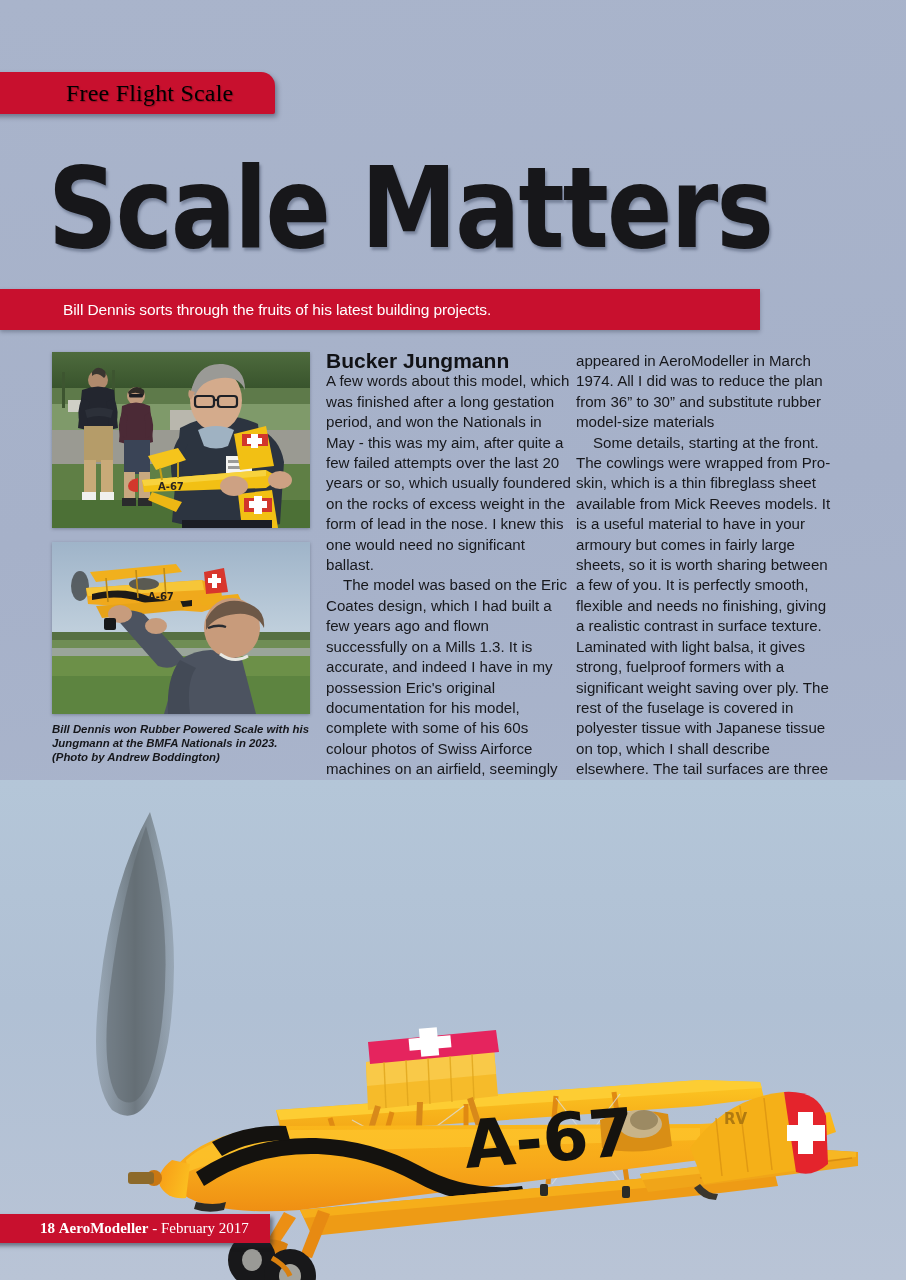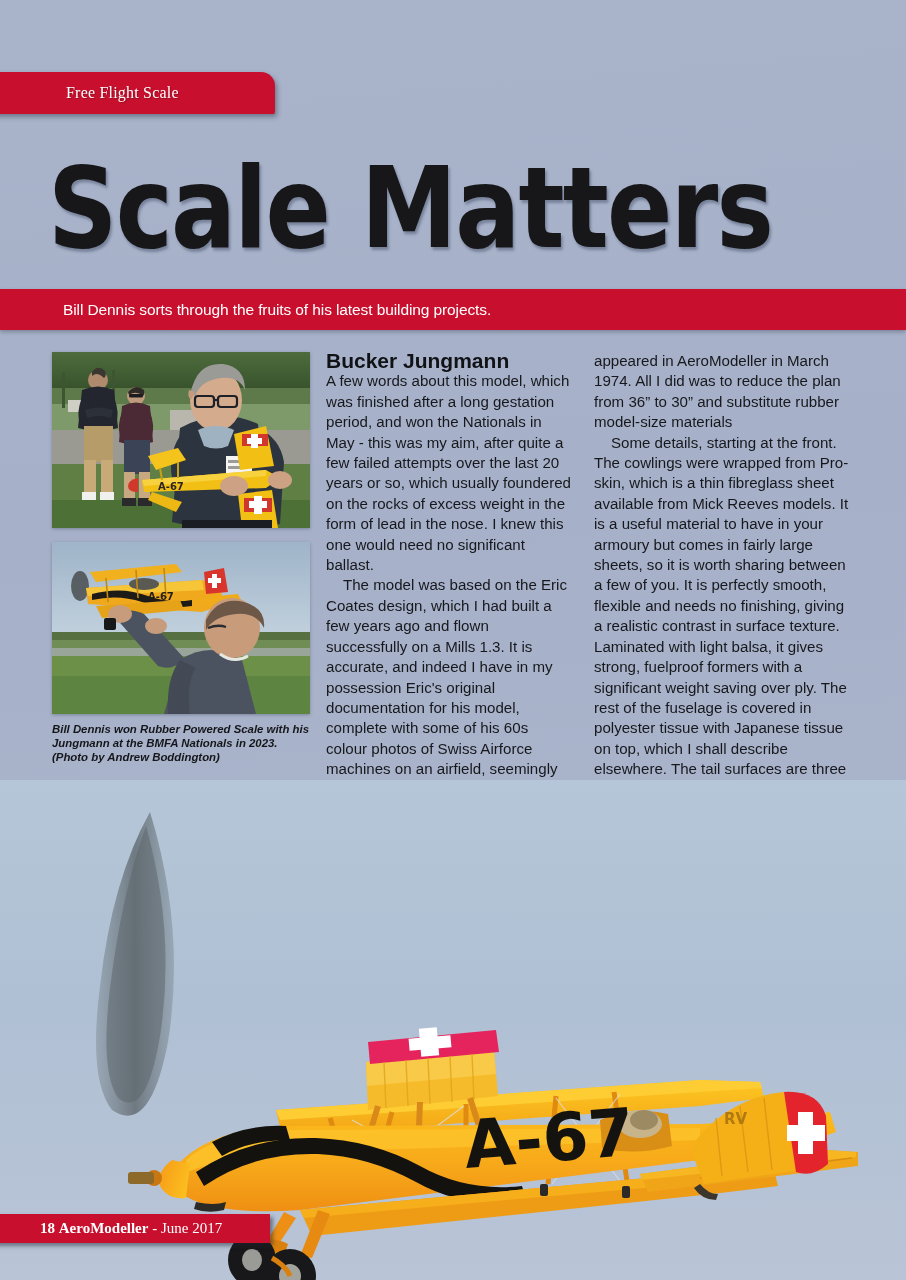--- a/index.html
+++ b/index.html
@@ -26,23 +26,23 @@
     width: 285px;
     height: 42px;
     background: #c8102e;
     border-top-right-radius: 14px;
     border-bottom-right-radius: 2px;
     box-shadow: 2px 3px 5px rgba(40,48,66,0.45);
     display: flex;
     align-items: center;
   }
   .cat-tab-label {
-    color: #ffffff;
+    color: #000000;
     font-family: "Liberation Serif", serif;
-    font-size: 16px;
+    font-size: 24px;
     letter-spacing: 0.2px;
     margin-left: 76px;
     text-shadow: 1px 1px 1px rgba(90,10,20,0.5);
   }
 
   
   .headline {
     position: absolute;
     left: 48px;
     top: 152px;
@@ -56,21 +56,21 @@
     transform-origin: left top;
     text-shadow: 2px 3px 3px rgba(60,70,95,0.45);
     white-space: nowrap;
   }
 
   
   .standfirst-bar {
     position: absolute;
     left: 0;
     top: 289px;
-    width: 906px;
+    width: 760px;
     height: 41px;
     background: #c8102e;
     display: flex;
     align-items: center;
     box-shadow: 0 2px 4px rgba(40,48,66,0.35);
   }
   .standfirst-text {
     color: #ffffff;
     font-size: 15.5px;
     margin-left: 63px;
@@ -110,21 +110,21 @@
   
   .col {
     position: absolute;
     top: 351px;
     width: 245px;
     font-size: 15.1px;
     line-height: 20.4px;
     color: #17181c;
   }
   #col-mid { left: 326px; }
-  #col-right { left: 594px; width: 258px; }
+  #col-right { left: 576px; width: 258px; }
   .col h3 {
     margin: 0 0 0 0;
     font-size: 21px;
     line-height: 20.4px;
     font-weight: bold;
     color: #111216;
   }
   .col p { margin: 0; }
   .col p.indent { text-indent: 17px; }
 
@@ -522,16 +522,16 @@
       </g>
 
       <g fill="#2b2a26">
         <rect x="540" y="404" width="8" height="12" rx="2"></rect>
         <rect x="622" y="406" width="8" height="12" rx="2"></rect>
       </g>
     </svg>
   </div>
 
   <div class="footer-bar">
-    <span class="footer-text"><b><span>18</span>&nbsp;<span>AeroModeller</span></b> <span>- June 2017</span></span>
+    <span class="footer-text"><b><span>18</span>&nbsp;<span>AeroModeller</span></b> <span>- February 2017</span></span>
   </div>
 
 </div>
 
 </body></html>

